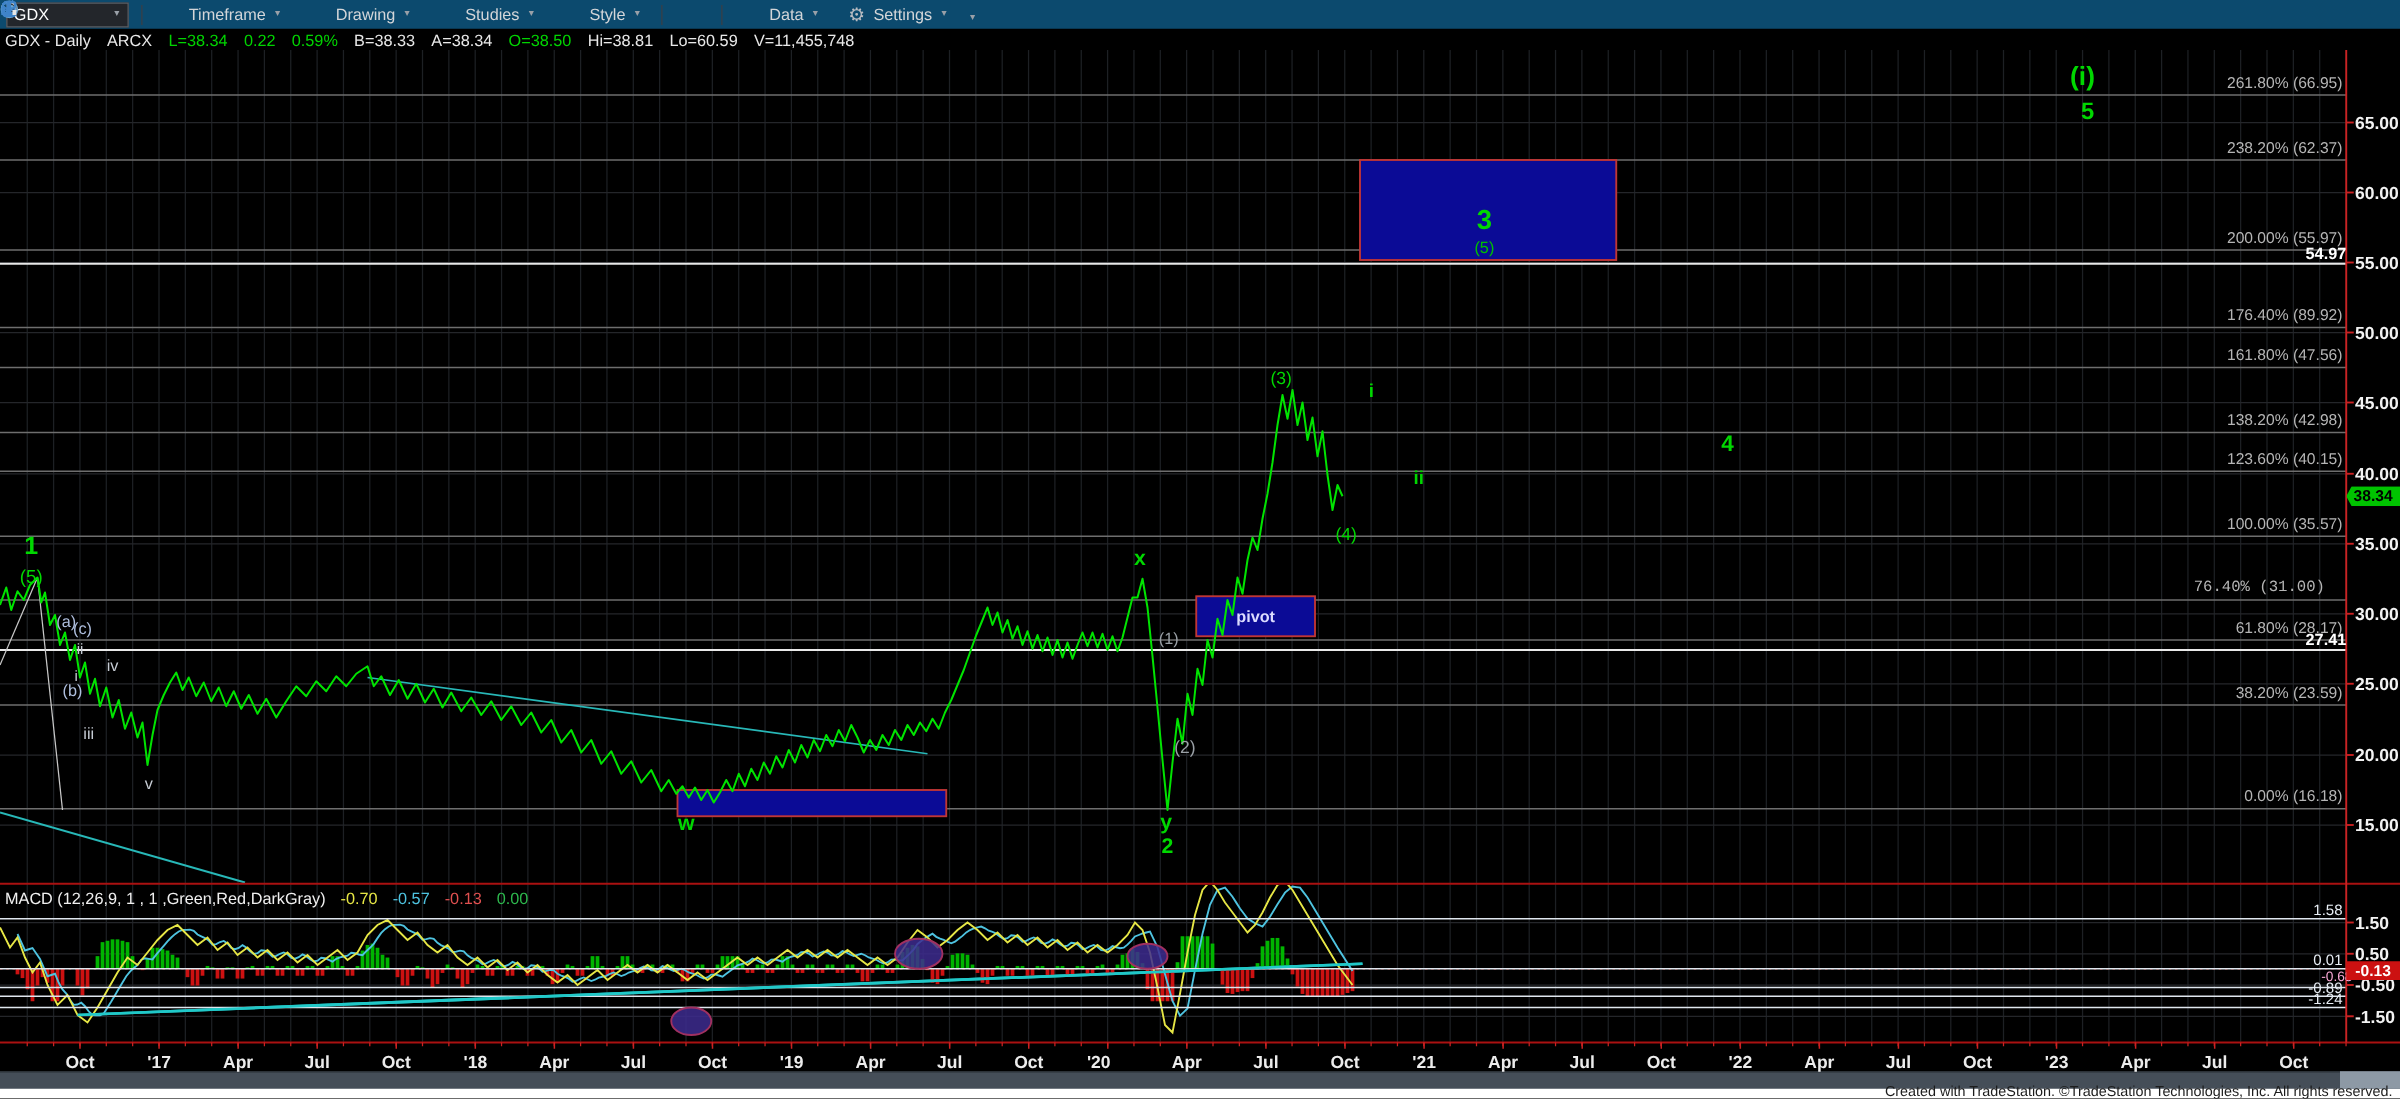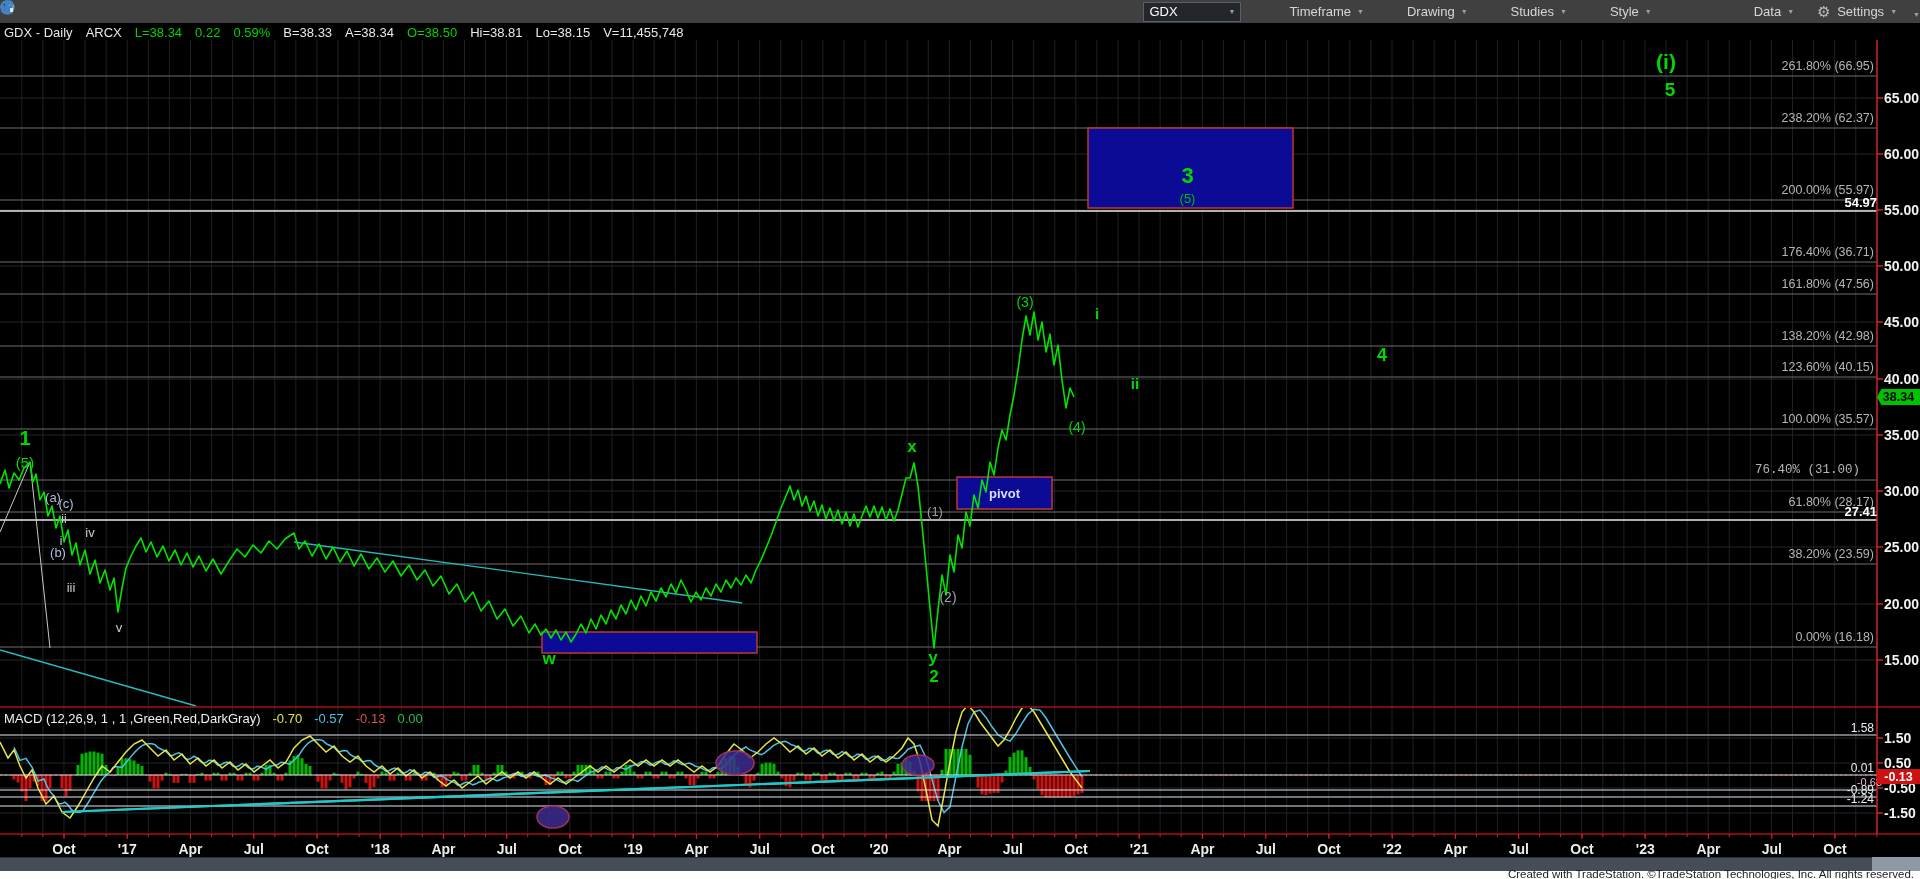--- a/index.html
+++ b/index.html
@@ -1,21 +1,21 @@
 <!DOCTYPE html>
 <html><head>
 <meta charset="utf-8">
 <style>
   html,body{margin:0;padding:0;background:#000;}
   #stage{position:relative;width:1920px;height:879px;background:#000;overflow:hidden;
          font-family:"Liberation Sans",sans-serif;}
   
-  .toolbar{position:absolute;left:0;top:0;width:1920px;height:24px;background:#404040;
+  .toolbar{position:absolute;left:0;top:0;width:1920px;height:24px;background:#0c4a6e;
            display:flex;align-items:center;gap:10px;padding-left:5px;box-sizing:border-box;
-           border-bottom:1px solid #000;z-index:30;justify-content:flex-end;}
+           border-bottom:1px solid #000;z-index:30;}
   .symbol-select{display:flex;align-items:center;justify-content:space-between;width:86px;height:18px;
            background:#23262b;border:1px solid #5a5f66;color:#fff;font-size:13px;padding:0 5px;cursor:default;}
   .tb-btn{display:flex;align-items:center;gap:6px;color:#d4d6d9;font-size:13px;padding:2px 6px;cursor:default;}
   .tb-ic{display:inline-flex;width:15px;height:15px;align-items:center;justify-content:center;}
   .arrow{font-size:7px;color:#9aa0a8;}
   .tb-sep{width:1px;height:16px;background:#3a3f46;}
   
   .status-bar{position:absolute;left:4px;top:24px;width:1916px;height:16px;display:flex;gap:13px;
               align-items:center;font-size:13px;color:#e8e8e8;z-index:25;white-space:nowrap;}
   
@@ -117,21 +117,21 @@
   <div class="status-bar" id="status-bar">
       <span style="color: rgb(232, 232, 232);">GDX - Daily</span>
       <span style="color: rgb(232, 232, 232);">ARCX</span>
       <span style="color: rgb(0, 212, 0);">L=38.34</span>
       <span style="color: rgb(0, 212, 0);">0.22</span>
       <span style="color: rgb(0, 212, 0);">0.59%</span>
       <span style="color: rgb(232, 232, 232);">B=38.33</span>
       <span style="color: rgb(232, 232, 232);">A=38.34</span>
       <span style="color: rgb(0, 212, 0);">O=38.50</span>
       <span style="color: rgb(232, 232, 232);">Hi=38.81</span>
-      <span style="color: rgb(232, 232, 232);">Lo=38.15</span>
+      <span style="color: rgb(232, 232, 232);">Lo=60.59</span>
       <span style="color: rgb(232, 232, 232);">V=11,455,748</span>
     </div>
 
   <svg id="chart-svg" width="1920" height="879">
       <line x1="21.8" y1="40" x2="21.8" y2="834" stroke="#1d2024" stroke-width="1"></line>
       <line x1="42.879999999999995" y1="40" x2="42.879999999999995" y2="834" stroke="#1d2024" stroke-width="1"></line>
       <line x1="63.959999999999994" y1="40" x2="63.959999999999994" y2="834" stroke="#1d2024" stroke-width="1"></line>
       <line x1="85.03999999999999" y1="40" x2="85.03999999999999" y2="834" stroke="#1d2024" stroke-width="1"></line>
       <line x1="106.11999999999999" y1="40" x2="106.11999999999999" y2="834" stroke="#1d2024" stroke-width="1"></line>
       <line x1="127.19999999999999" y1="40" x2="127.19999999999999" y2="834" stroke="#1d2024" stroke-width="1"></line>
@@ -676,21 +676,21 @@
       <line x1="1645.25" y1="834" x2="1645.25" y2="839" stroke="#cc2222" stroke-width="1.2"></line>
       <line x1="1708.5" y1="834" x2="1708.5" y2="839" stroke="#cc2222" stroke-width="1.2"></line>
       <line x1="1771.75" y1="834" x2="1771.75" y2="839" stroke="#cc2222" stroke-width="1.2"></line>
       <line x1="1835" y1="834" x2="1835" y2="839" stroke="#cc2222" stroke-width="1.2"></line>
     </svg>
 
   <div id="labels-layer">
       <div class="lbl fib" style="right: 46px; top: 59px;">261.80% (66.95)</div>
       <div class="lbl fib" style="right: 46px; top: 111px;">238.20% (62.37)</div>
       <div class="lbl fib" style="right: 46px; top: 183px;">200.00% (55.97)</div>
-      <div class="lbl fib" style="right: 46px; top: 245px;">176.40% (36.71)</div>
+      <div class="lbl fib" style="right: 46px; top: 245px;">176.40% (89.92)</div>
       <div class="lbl fib" style="right: 46px; top: 277px;">161.80% (47.56)</div>
       <div class="lbl fib" style="right: 46px; top: 329px;">138.20% (42.98)</div>
       <div class="lbl fib" style="right: 46px; top: 360px;">123.60% (40.15)</div>
       <div class="lbl fib" style="right: 46px; top: 412px;">100.00% (35.57)</div>
       <div class="lbl fib" style="right: 60px; top: 463px; font-family: Liberation Mono, monospace;">76.40% (31.00)</div>
       <div class="lbl fib" style="right: 46px; top: 495px;">61.80% (28.17)</div>
       <div class="lbl fib" style="right: 46px; top: 547px;">38.20% (23.59)</div>
       <div class="lbl fib" style="right: 46px; top: 630px;">0.00% (16.18)</div>
       <div class="lbl" style="right: 43px; top: 195px; color: rgb(255, 255, 255); font-size: 13px; font-weight: bold;">54.97</div>
       <div class="lbl" style="right: 43px; top: 504px; color: rgb(255, 255, 255); font-size: 13px; font-weight: bold;">27.41</div>

